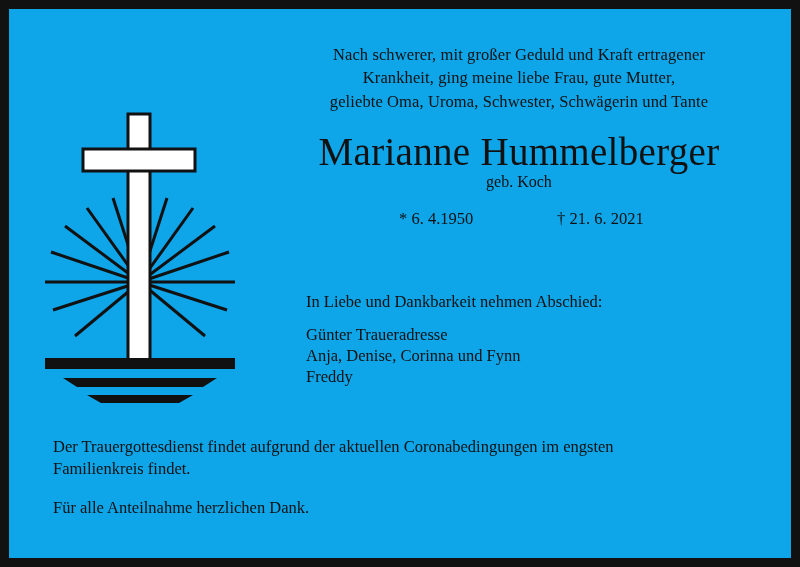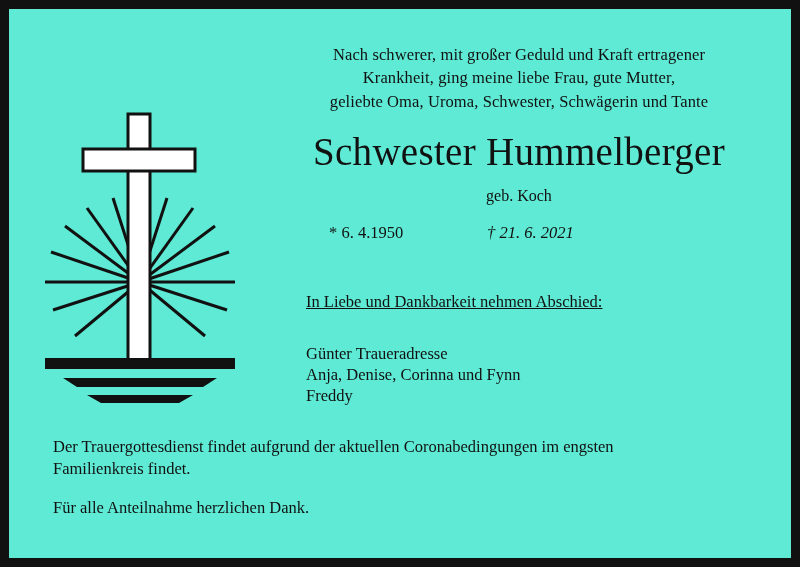--- a/index.html
+++ b/index.html
@@ -21,21 +21,21 @@
     height: 567px;
     background: #ffffff;
     border: 9px solid #111111;
     padding: 0;
   }
   .inner {
     position: relative;
     box-sizing: border-box;
     width: 100%;
     height: 100%;
-    background: #5eead4;
+    background: #0ea5e9;
     padding: 0;
   }
   
   .symbol {
     position: absolute;
     left: 26px;
     top: 95px;
     width: 210px;
     height: 300px;
   }
@@ -56,54 +56,52 @@
     letter-spacing: 0.1px;
   }
   .name {
     margin-top: 19px;
     font-size: 39px;
     line-height: 1.05;
     letter-spacing: 0.3px;
     white-space: nowrap;
   }
   .maiden {
-    margin-top: 14px;
     font-size: 16px;
   }
   .dates {
     margin-top: 18px;
     display: flex;
+    justify-content: center;
     font-size: 16.5px;
   }
   .dates .birth {
     width: 190px;
     text-align: left;
     padding-left: 70px;
     box-sizing: border-box;
   }
   .dates .death {
     width: 190px;
     text-align: left;
     padding-left: 38px;
     box-sizing: border-box;
-    font-style: italic;
   }
   
   .mourners {
     position: absolute;
     left: 297px;
     top: 283px;
     width: 470px;
     text-align: left;
     font-size: 16.5px;
     line-height: 1.27;
   }
   .mourners .lead {
-    margin-bottom: 31px;
-    text-decoration: underline;
+    margin-bottom: 12px;
   }
   .mourners .names div {
     white-space: nowrap;
   }
   
   .footer {
     position: absolute;
     left: 44px;
     top: 427px;
     width: 700px;
@@ -152,21 +150,21 @@
         <path d="M52 291 L158 291 L144 299 L66 299 Z" fill="#111111"></path>
       </svg>
     </div>
 
     <div class="upper">
       <div class="intro">
         <div>Nach schwerer, mit großer Geduld und Kraft ertragener</div>
         <div>Krankheit, ging meine liebe Frau, gute Mutter,</div>
         <div>geliebte Oma, Uroma, Schwester, Schwägerin und Tante</div>
       </div>
-      <div class="name">Schwester Hummelberger</div>
+      <div class="name">Marianne Hummelberger</div>
       <div class="maiden">geb. Koch</div>
       <div class="dates">
         <div class="birth">*  6. 4.1950</div>
         <div class="death">† 21. 6. 2021</div>
       </div>
     </div>
 
     <div class="mourners">
       <div class="lead">In Liebe und Dankbarkeit nehmen Abschied:</div>
       <div class="names">

